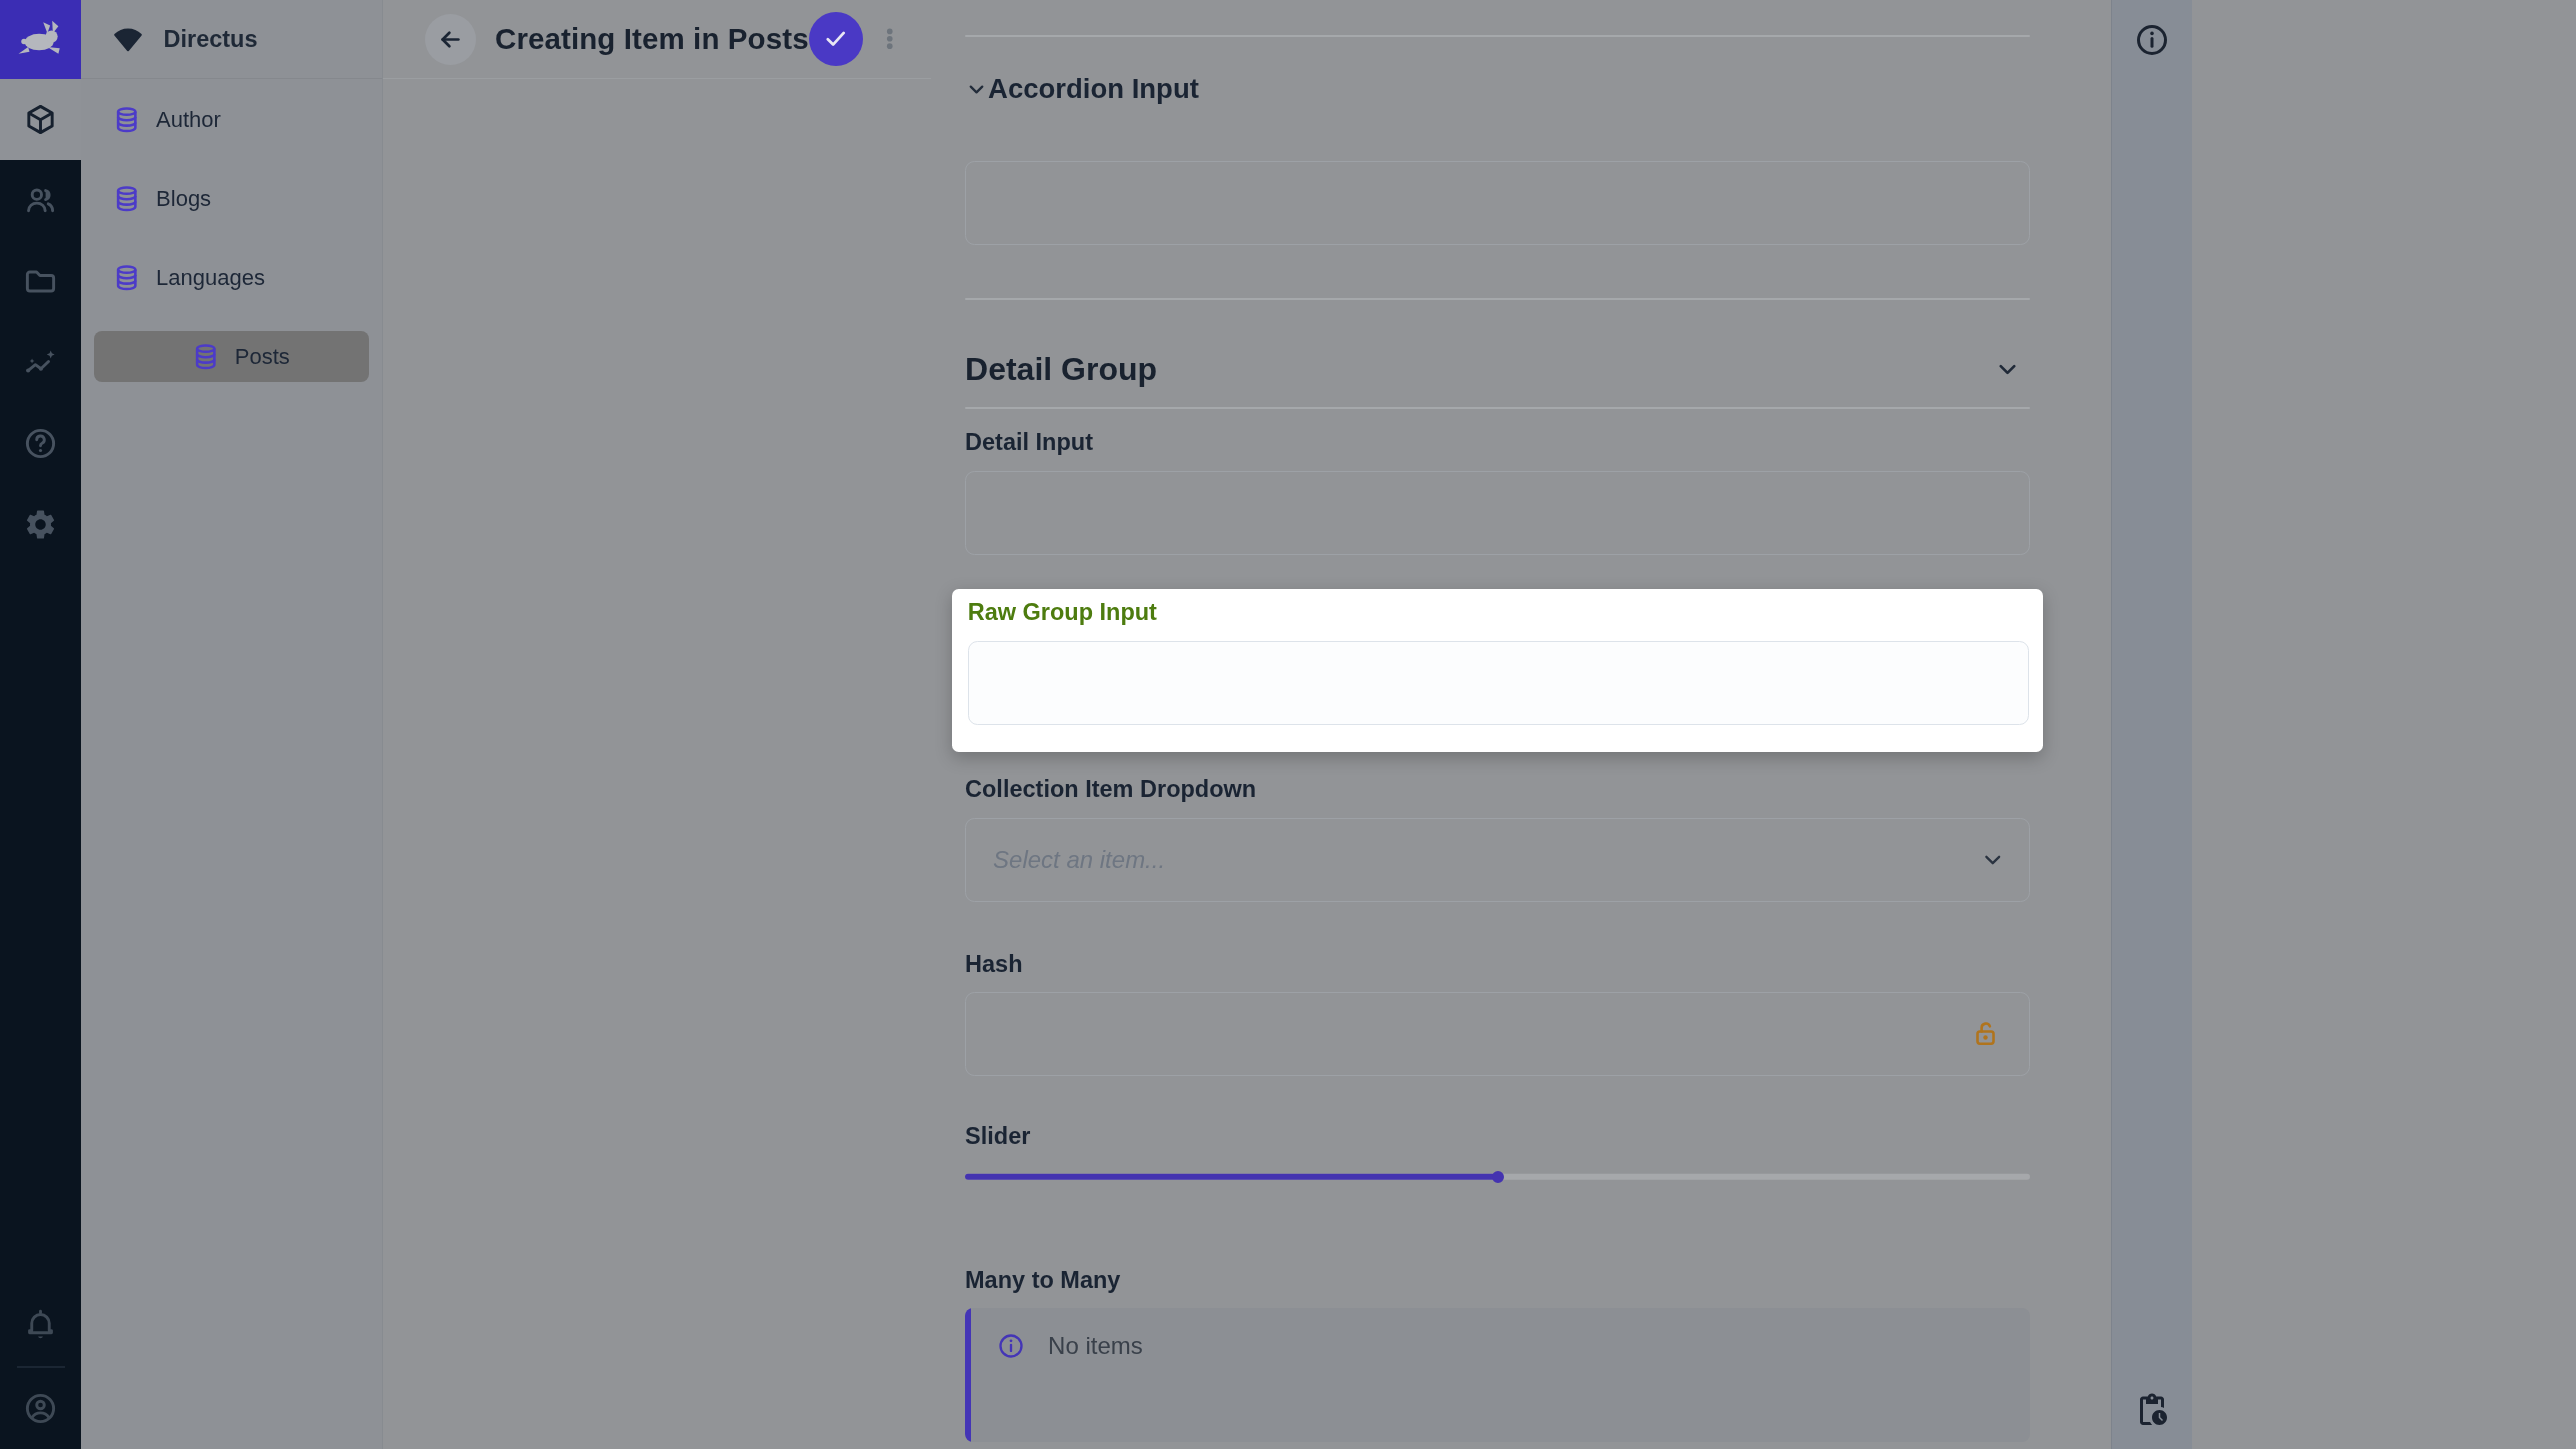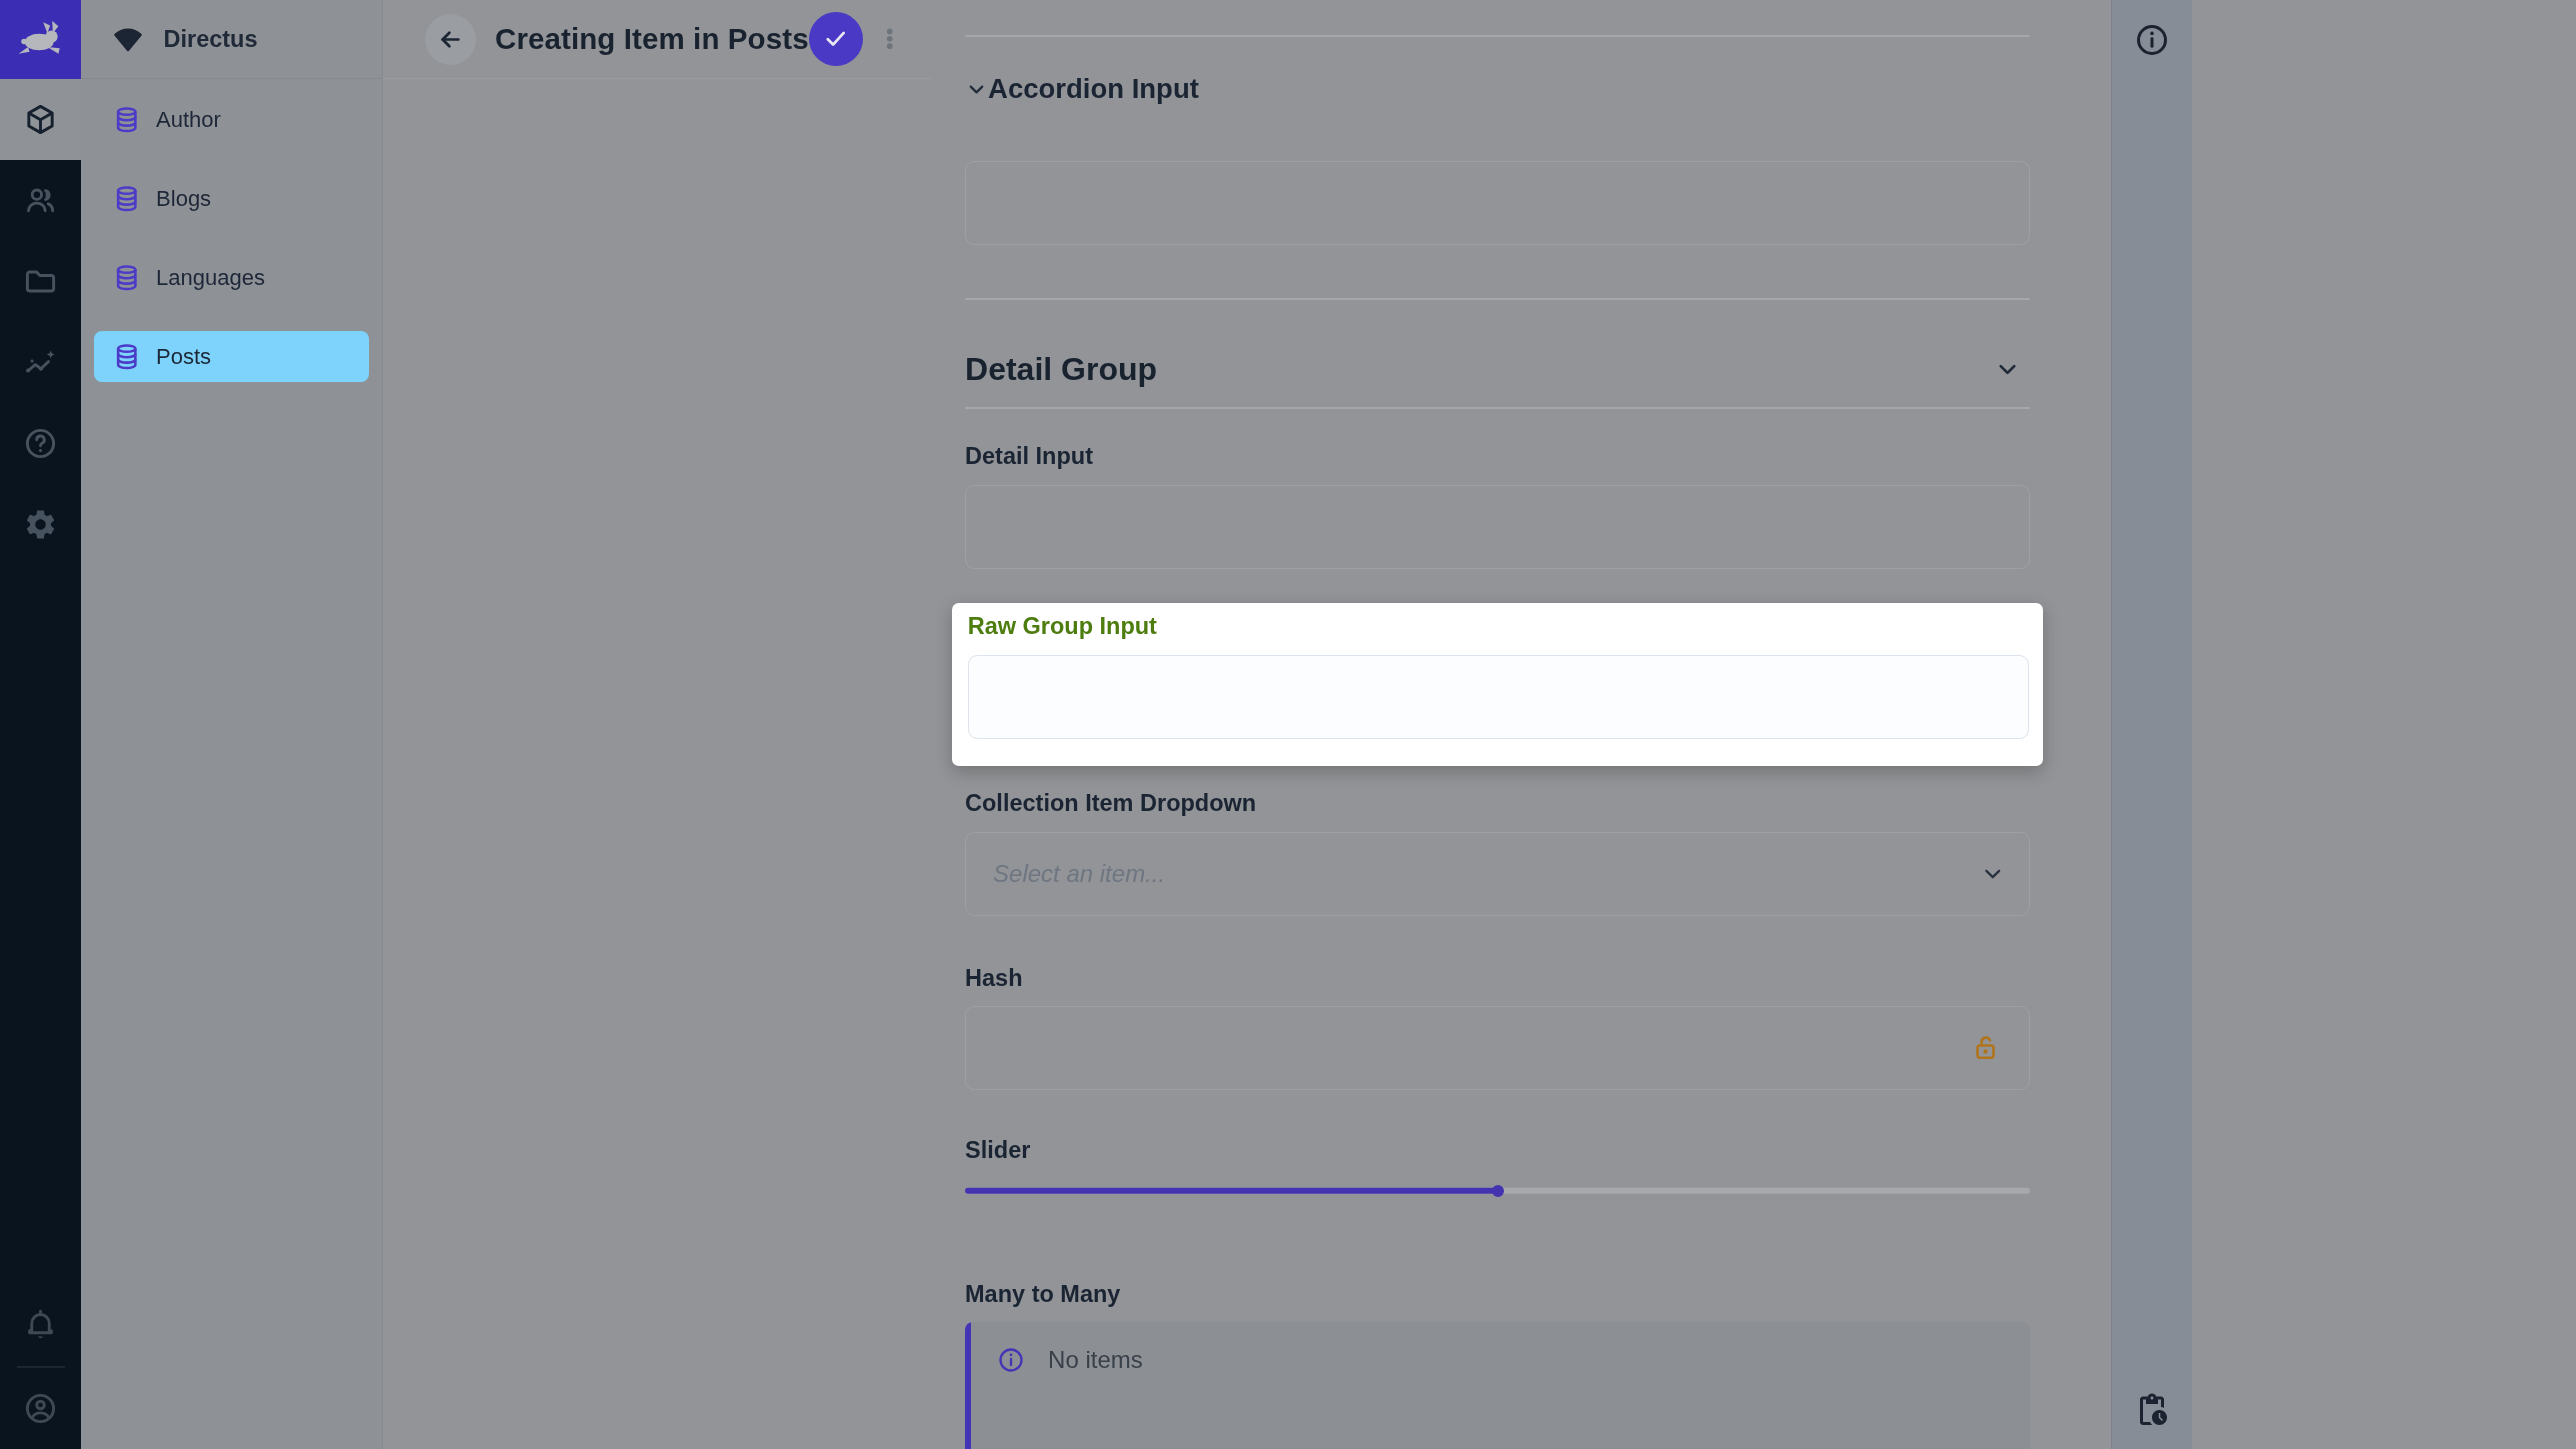--- a/index.html
+++ b/index.html
@@ -40,21 +40,21 @@
     height:79px; display:flex; align-items:center; padding-left:29.5px; gap:19px;
     border-bottom:1.3px solid rgba(0,0,0,0.06); cursor:pointer;
   }
   .project-row svg { width:34px; height:27px; color:#1b2534; }
   .project-name { font-size:23.5px; font-weight:600; color:#1f2937; }
   .nav-list { margin-top:15.4px; display:flex; flex-direction:column;gap:28px; }
   .nav-item {
     height:51px; margin:0 13.4px; border-radius:8px; display:flex; align-items:center;
     padding-left:17.4px; gap:14.8px; cursor:pointer;
   }
-  .nav-item.active { background:#7dd3fc; }
+  .nav-item.active { background:#737373;justify-content:center; }
   .nav-item svg { width:29.5px; height:29.5px; color:#4c3bc8; flex-shrink:0; }
   .nav-label { font-size:22px; font-weight:500; color:#1d2737; }
 
   
   .main { flex:1; display:flex; flex-direction:row; min-width:0; }
   .header {
     height:79px; flex-shrink:0; display:flex; align-items:center;
     padding:0 24px 0 42px; border-bottom:0.7px solid #9b9e a1;
     border-bottom:0.7px solid #9b9ea1;
   }
@@ -95,21 +95,21 @@
     width:100%; display:flex; align-items:center; padding:0 27px; position:relative;
     font-size:23.5px; color:#1a2433; outline:none; cursor:text;
   }
   .tf-1 { margin-top:52px; }
 
   .group-head { margin-top:46px; height:47px; display:flex; align-items:center; cursor:pointer; }
   .group-title { font-size:32px; font-weight:700; color:#19222f; }
   .group-head svg { width:27px; height:27px; color:#202a38; margin-left:auto; margin-right:9.4px; }
 
   .field-label { font-size:23.5px; font-weight:600; color:#1a2433; height:27px; line-height:27px; }
-  .lbl-detail { margin-top:34px; }
+  .lbl-detail { margin-top:20px; }
   .tf-2 { margin-top:14.8px; }
 
   
   .spot-card {
     margin-top:34px; margin-left:-13.4px; width:1091px; border-radius:6.7px; background:#ffffff;
     padding:10.7px 13.4px 27px 16px; box-shadow:0 5.4px 17.4px rgba(0,0,0,0.22);
   }
   .spot-card .field-label { color:#4d7c0f; }
   .tf-card {
     margin-top:14.8px; height:84px; width:100%; border:1.3px solid #dde3ea; border-radius:9.4px;

